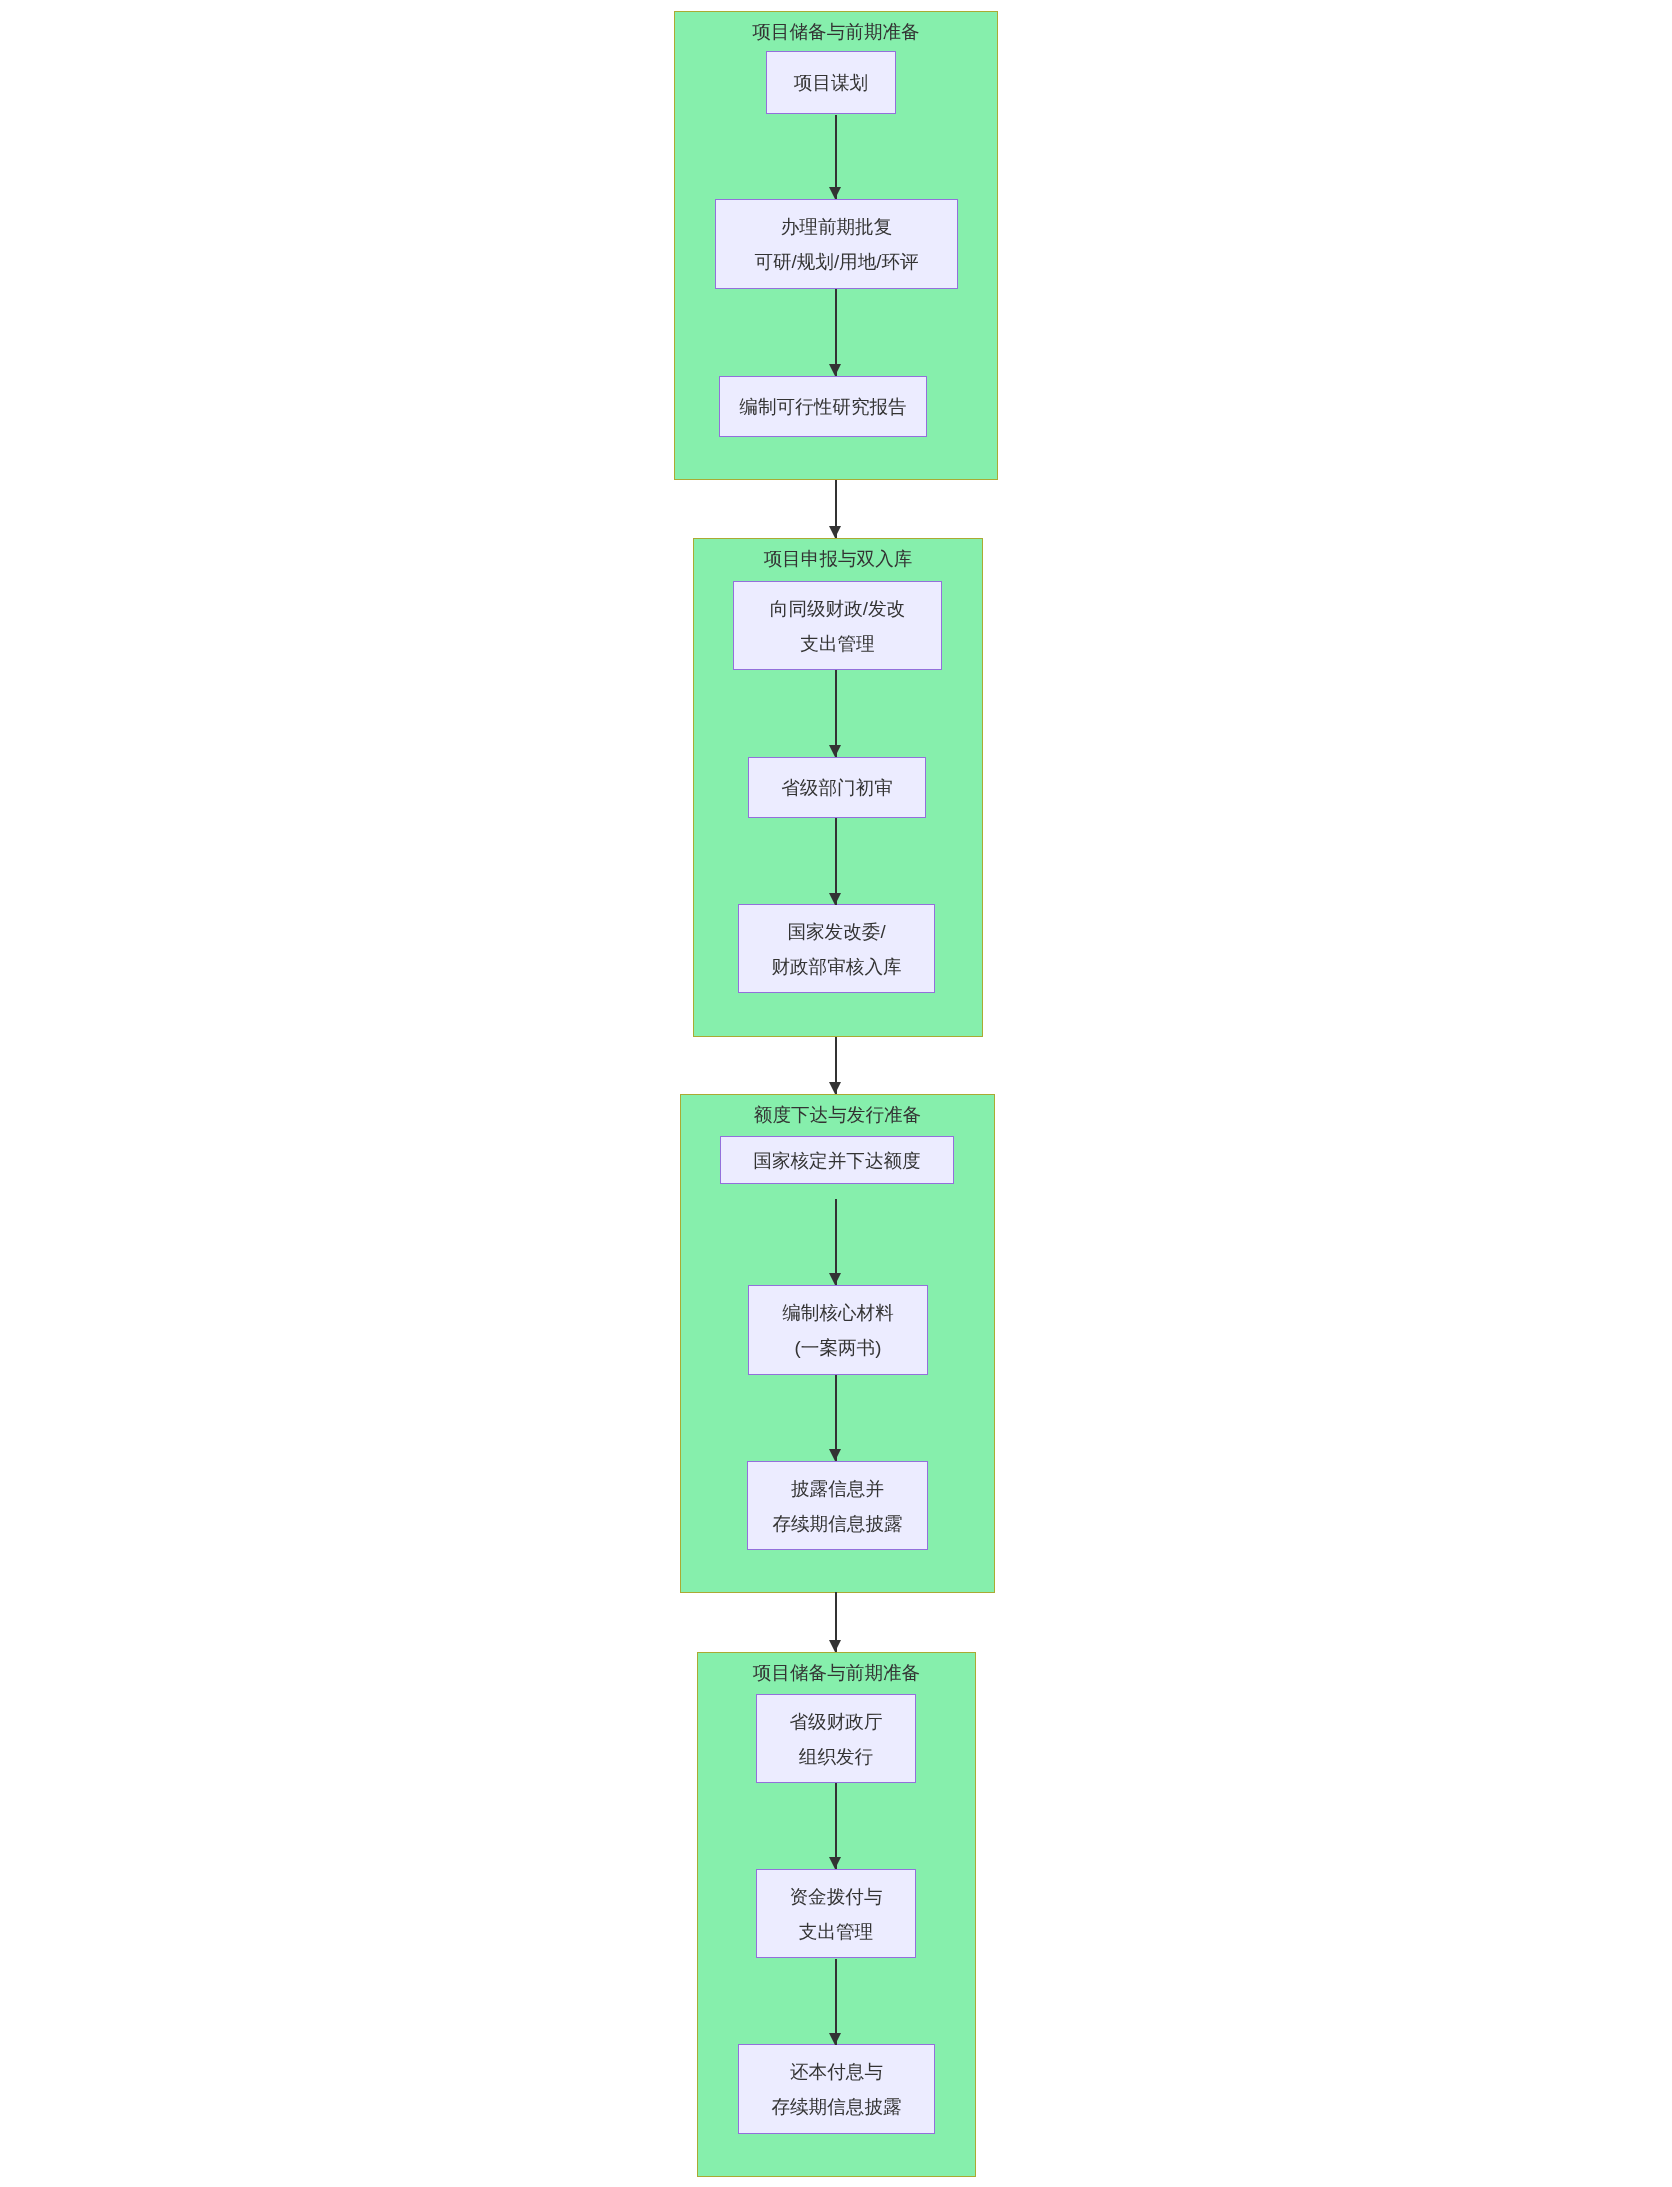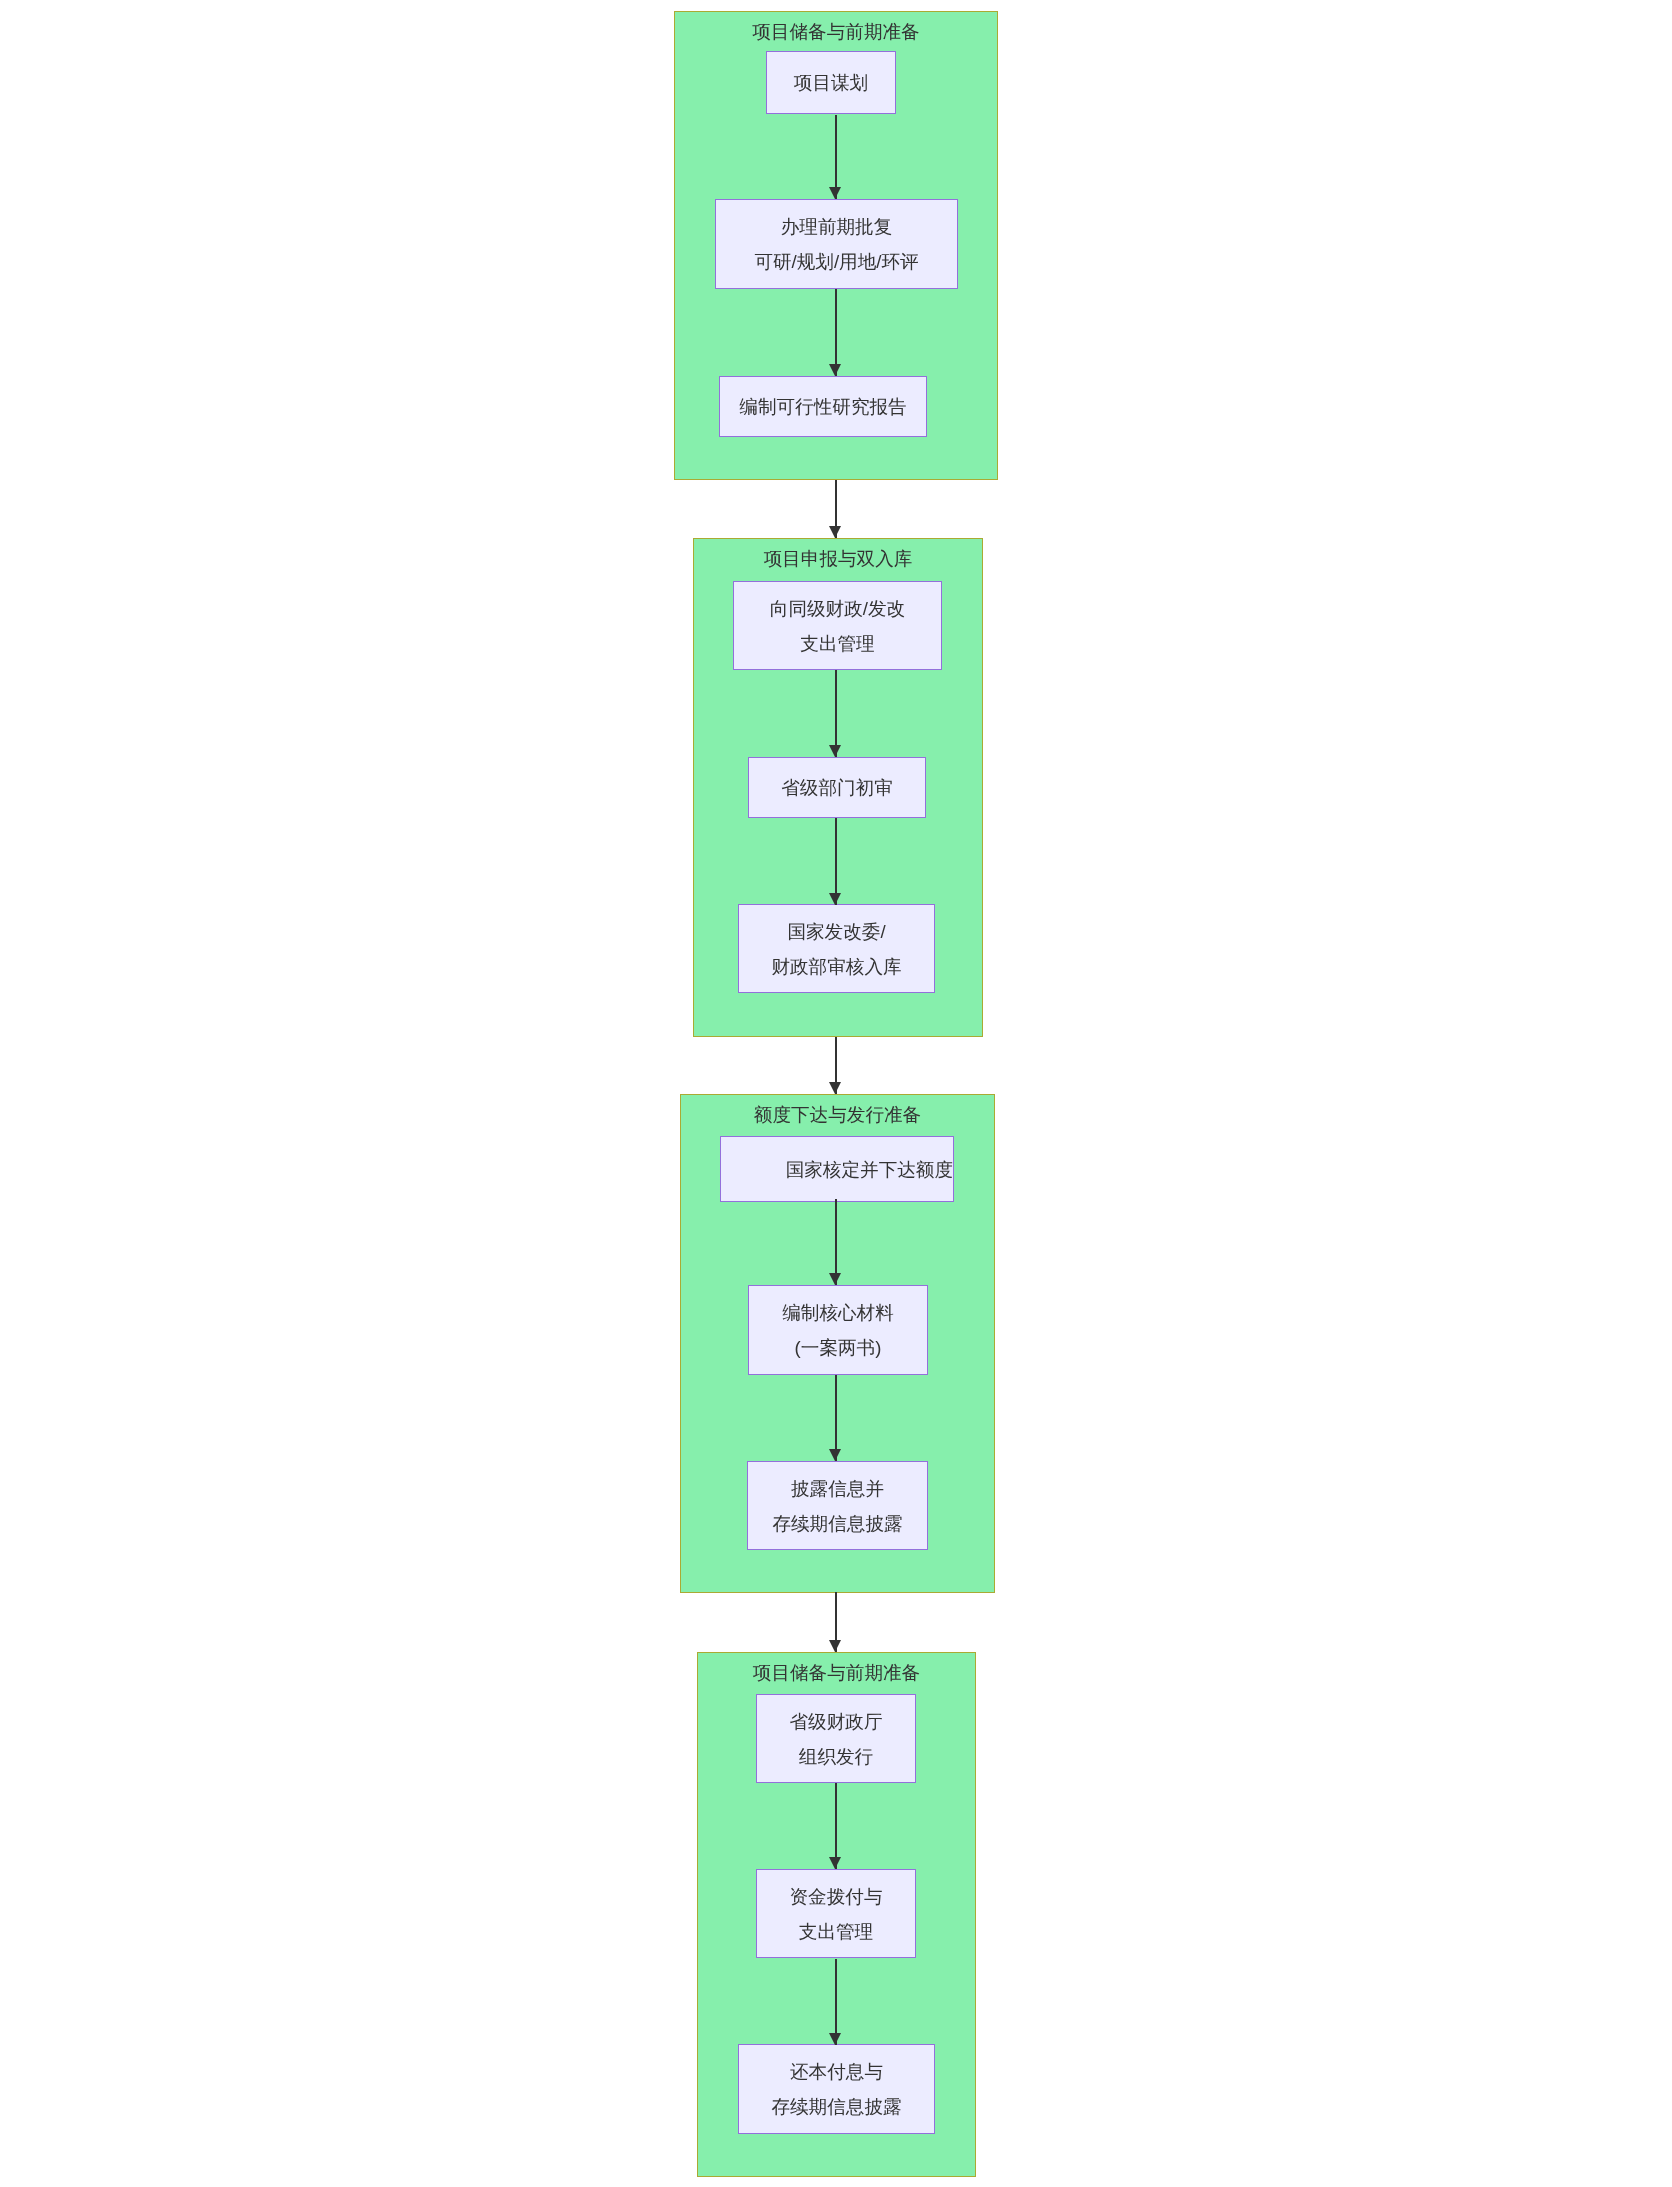--- a/index.html
+++ b/index.html
@@ -61,21 +61,21 @@
   .c2 { left: 693px; top: 538px;  width: 290px; height: 499px; }
   .c3 { left: 680px; top: 1094px; width: 315px; height: 499px; }
   .c4 { left: 697px; top: 1652px; width: 279px; height: 525px; }
   
   .n1  { left: 766px; top: 51px;   width: 130px; height: 63px; }
   .n2  { left: 715px; top: 199px;  width: 243px; height: 90px; }
   .n3  { left: 719px; top: 376px;  width: 208px; height: 61px; }
   .n4  { left: 733px; top: 581px;  width: 209px; height: 89px; }
   .n5  { left: 748px; top: 757px;  width: 178px; height: 61px; }
   .n6  { left: 738px; top: 904px;  width: 197px; height: 89px; }
-  .n7  { left: 720px; top: 1136px; width: 234px; height: 66px; align-items: flex-end; }
+  .n7  { left: 720px; top: 1136px; width: 234px; height: 48px; }
   .n8  { left: 748px; top: 1285px; width: 180px; height: 90px; }
   .n9  { left: 747px; top: 1461px; width: 181px; height: 89px; }
   .n10 { left: 756px; top: 1694px; width: 160px; height: 89px; }
   .n11 { left: 756px; top: 1869px; width: 160px; height: 89px; }
   .n12 { left: 738px; top: 2044px; width: 197px; height: 90px; }
   
   .a1  { top: 115px;  height: 84px; }
   .a2  { top: 289px;  height: 87px; }
   .a3  { top: 480px;  height: 58px; }
   .a4  { top: 670px;  height: 87px; }

